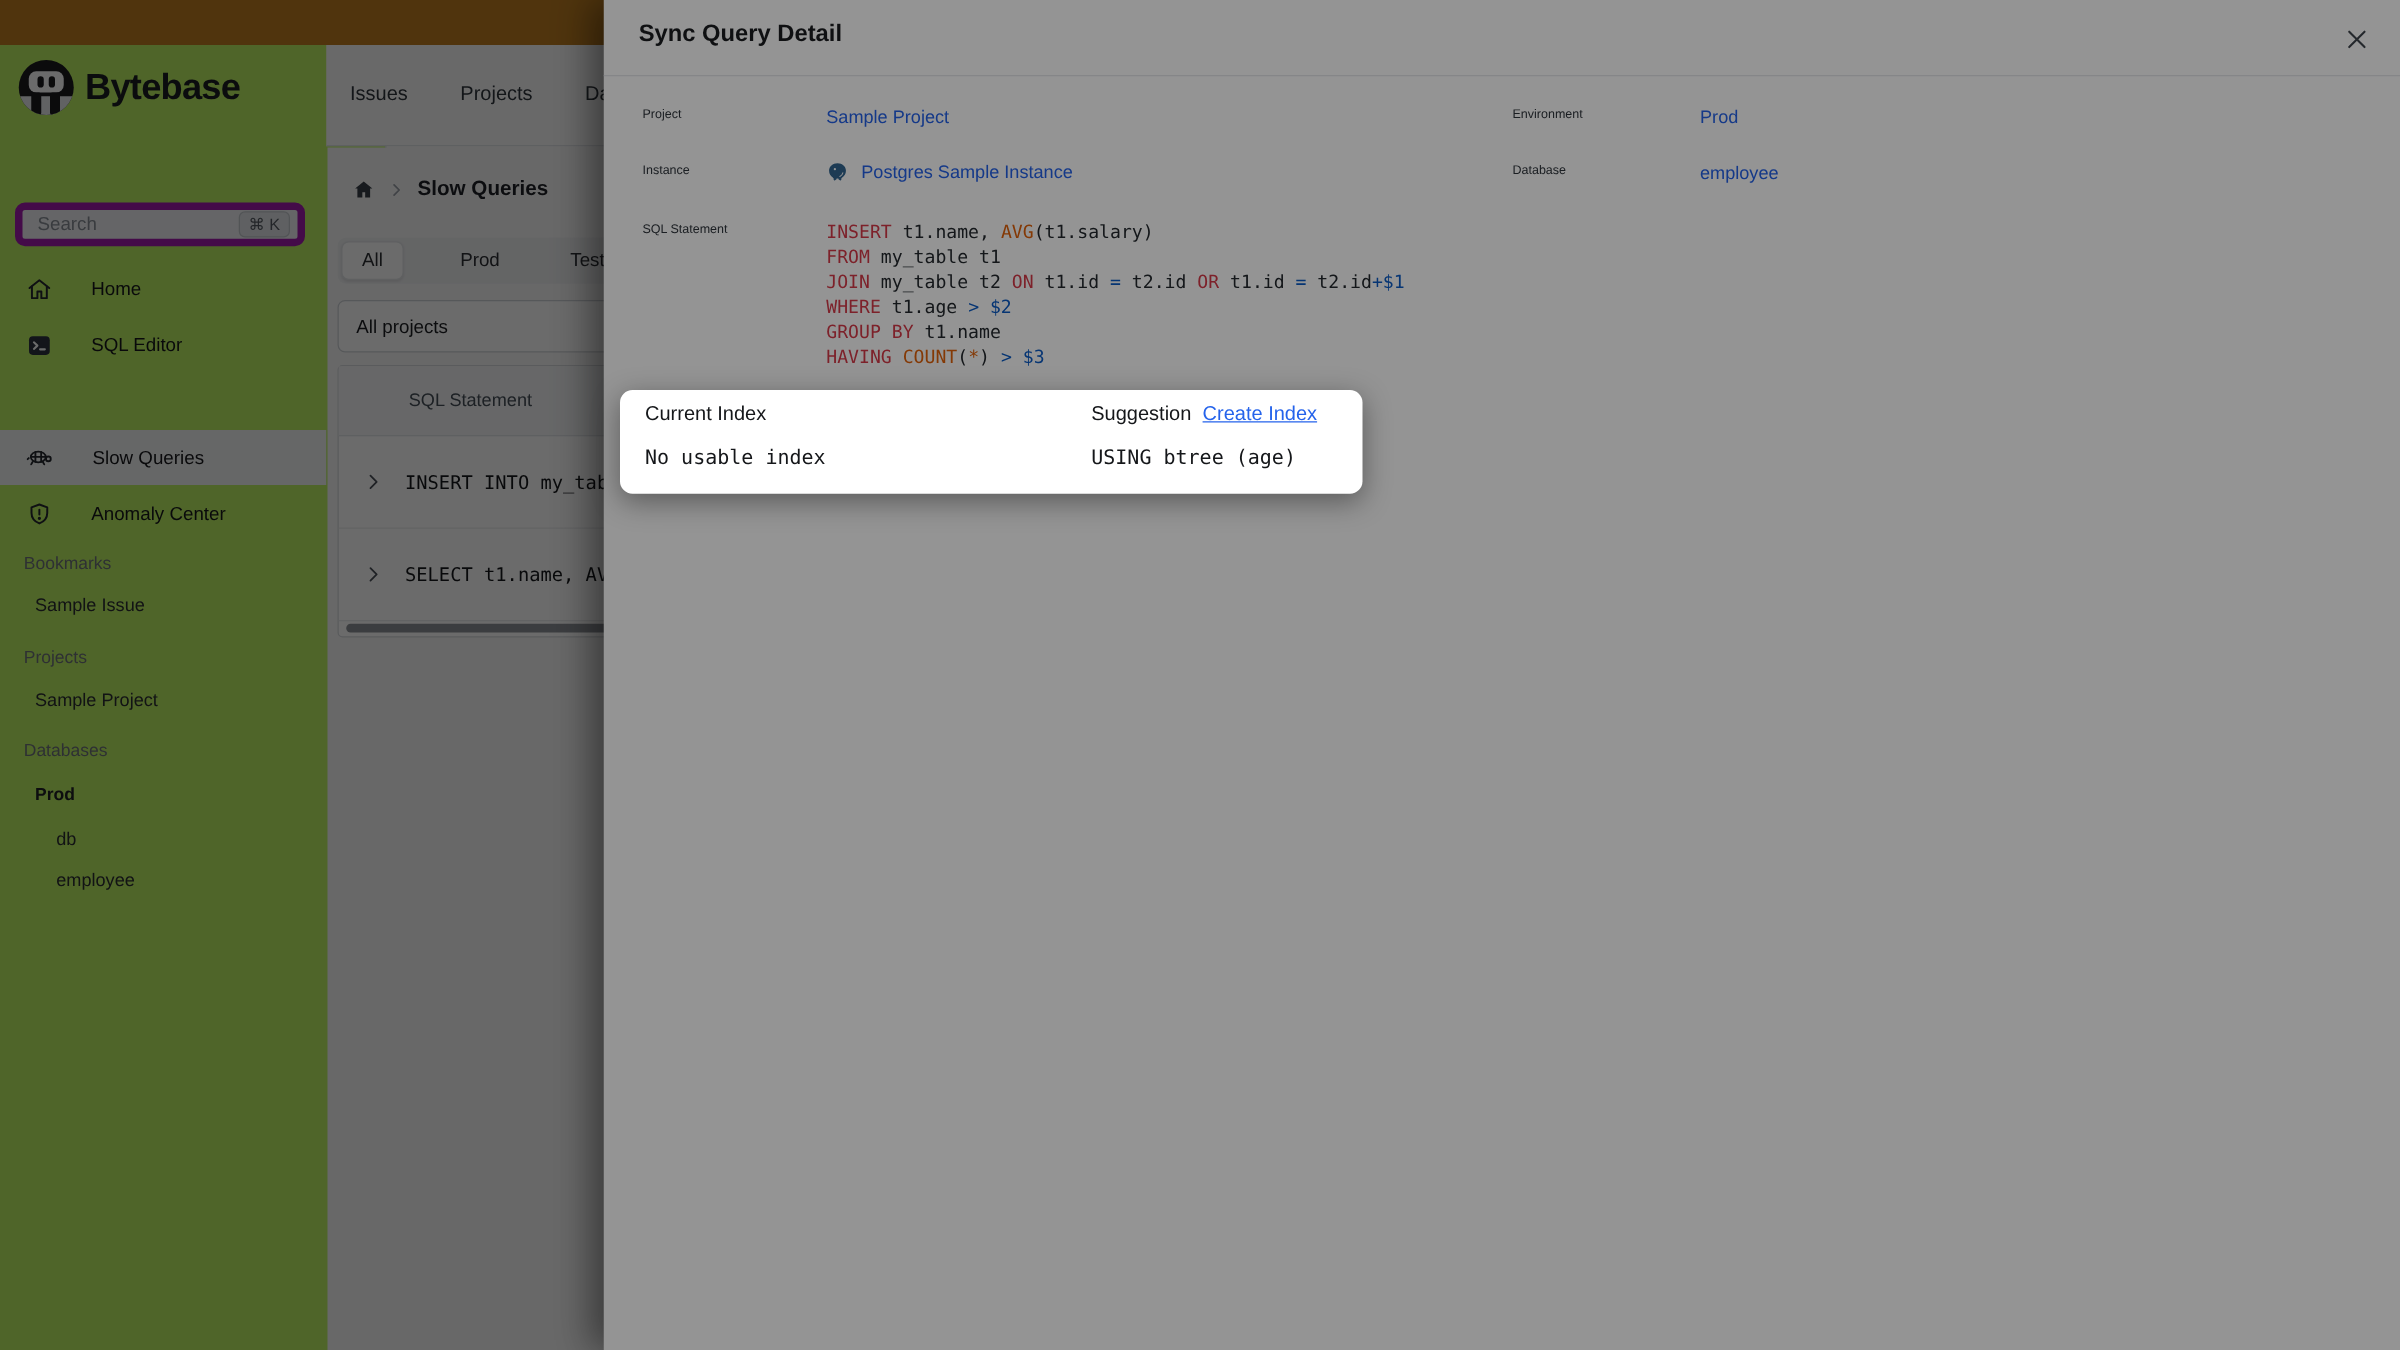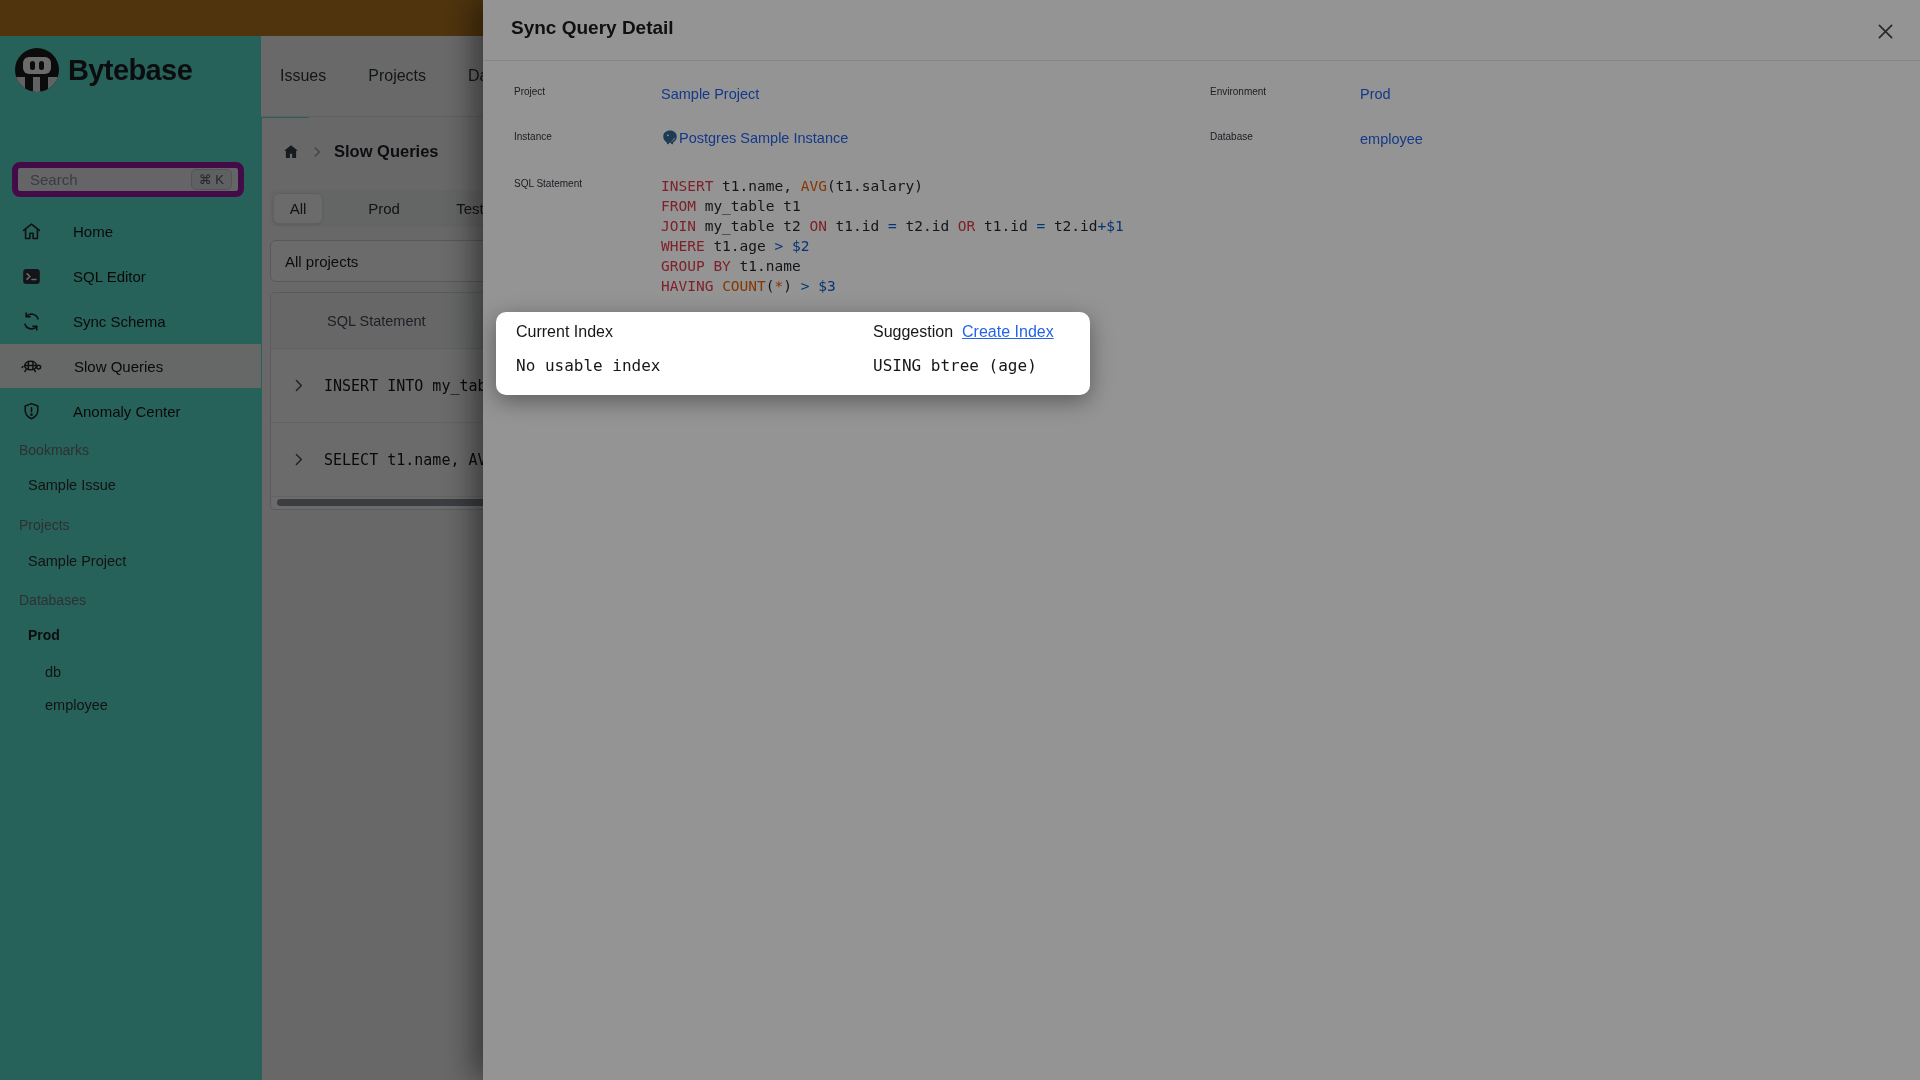--- a/index.html
+++ b/index.html
@@ -10,21 +10,21 @@
   
   .app { position:absolute; inset:0; background:#fafafa; z-index:0; }
 
   .banner { position:absolute; top:0; left:0; width:1920px; height:36px; background:var(--banner,#c07e22); }
 
   .header { position:absolute; top:36px; left:261px; right:0; height:81px; background:#fdfdfd;
             border-bottom:1px solid #e2e5e9; display:flex; align-items:center; }
   .topnav { display:flex; align-items:center; gap:42px; padding-left:19px; }
   .topnav .nav-item { font-size:16px; color:#30363d; cursor:pointer; white-space:nowrap; }
 
-  .sidebar { position:absolute; top:36px; left:0; bottom:0; width:309px; background:#5eead4;
+  .sidebar { position:absolute; top:36px; left:0; bottom:0; width:309px; background:#bef264;
              border-right:1px solid #d5d9de;padding-left:48px; }
   .logo-row { position:absolute; top:12px; left:15px; display:flex; align-items:center; gap:9px; }
   .logo-mark { width:44px; height:44px; border-radius:50%; background:#1b1b1f; position:relative; overflow:hidden; }
   .logo-face { position:absolute; top:9px; left:8px; width:28px; height:17px; background:#fff; border-radius:6px; }
   .logo-eye { position:absolute; top:4px; width:5px; height:9px; background:#1b1b1f; border-radius:2.5px; }
   .logo-eye.l { left:7px; } .logo-eye.r { left:16px; }
   .logo-bottom { position:absolute; top:29px; left:0; width:44px; height:15px; background:#e9ebee; }
   .logo-leg { position:absolute; top:-3px; width:8px; height:18px; background:#1b1b1f; border-radius:2px; }
   .logo-leg.l { left:10px; } .logo-leg.r { left:25px; }
   .logo-text { font-size:29px; font-weight:700; letter-spacing:-0.6px; color:#1d1f23; }
@@ -75,21 +75,21 @@
 
   .modal { position:absolute; top:0; left:483px; right:0; bottom:0; background:#fff; z-index:20;
            box-shadow:-10px 0 28px rgba(0,0,0,.45); }
   .modal-header { position:absolute; top:0; left:0; right:0; height:61px; border-bottom:1px solid #e5e7ea; }
   .modal-title { position:absolute; top:17px; left:28px; font-size:19px; font-weight:600; color:#1a1c1f; }
   .modal-close { position:absolute; top:18px; right:22px; width:26px; height:26px; display:flex;
                  align-items:center; justify-content:center; cursor:pointer; }
 
   .fld-label { position:absolute; font-size:10px; color:#30363d; }
   .fld-value { position:absolute; font-size:14.5px; color:var(--accent,#2563eb); cursor:pointer; white-space:nowrap; }
-  .fld-value.with-icon { display:flex; align-items:center; gap:0;justify-content:space-between; }
+  .fld-value.with-icon { display:flex; align-items:center; gap:10px;justify-content:space-between; }
 
   .sql-block { position:absolute; top:176px; left:178px; font-size:14.5px; line-height:20px; color:var(--code,#24292e); }
   .sql-block .tok-k { color:var(--keyword,#d73a49); }
   .sql-block .tok-f { color:var(--builtin,#e36209); }
   .sql-block .tok-s { color:var(--builtin,#e36209); }
   .sql-block .tok-o { color:var(--literal,#0b5cc7); }
   .sql-block .tok-n { color:var(--literal,#0b5cc7); }
 
   .popup { position:absolute; top:312px; left:496px; width:594px; height:83px; background:#fff;
            border-radius:10px; z-index:40; box-shadow:0 6px 22px rgba(0,0,0,.38); }
@@ -137,29 +137,20 @@
       <span>Home</span>
     </div>
     <div class="side-item" style="top:218px">
       <svg class="ic" width="21" height="21" viewBox="0 0 24 24">
           <rect x="2.5" y="3.5" width="19" height="17" rx="3.5" fill="#2e3440"></rect>
           <path d="M7 9l3.2 3L7 15" stroke="#fff" stroke-width="1.9" fill="none" stroke-linecap="round" stroke-linejoin="round"></path>
           <path d="M12.6 15.4h4.4" stroke="#fff" stroke-width="1.9" stroke-linecap="round"></path>
         </svg>
       <span>SQL Editor</span>
     </div>
-    <div class="side-item" style="top:263px">
-      <svg class="ic" width="21" height="21" viewBox="0 0 24 24" fill="none" stroke="#24292f" stroke-width="1.8" stroke-linecap="round" stroke-linejoin="round">
-          <path d="M19.5 9A8 8 0 0 0 6 6.2"></path>
-          <polyline points="6 2.2 6 6.6 10.4 6.6"></polyline>
-          <path d="M4.5 15a8 8 0 0 0 13.5 2.8"></path>
-          <polyline points="18 21.8 18 17.4 13.6 17.4"></polyline>
-        </svg>
-      <span>Sync Schema</span>
-    </div>
     <div class="side-item active" style="top:308px">
       <svg class="ic" width="22" height="22" viewBox="0 0 24 24" fill="none" stroke="#24292f" stroke-width="1.6" stroke-linecap="round" stroke-linejoin="round">
           <ellipse cx="10.5" cy="11.5" rx="6.5" ry="4.7"></ellipse>
           <path d="M8 7.2v8.6M13 7.2v8.6M4.2 11.5h12.6"></path>
           <circle cx="19.3" cy="13.2" r="2.1"></circle>
           <path d="M5.5 16l-1.2 2M14.5 16l1.2 2M2.2 12.5l-1 1"></path>
         </svg>
       <span>Slow Queries</span>
     </div>
     <div class="side-item" style="top:353px">

